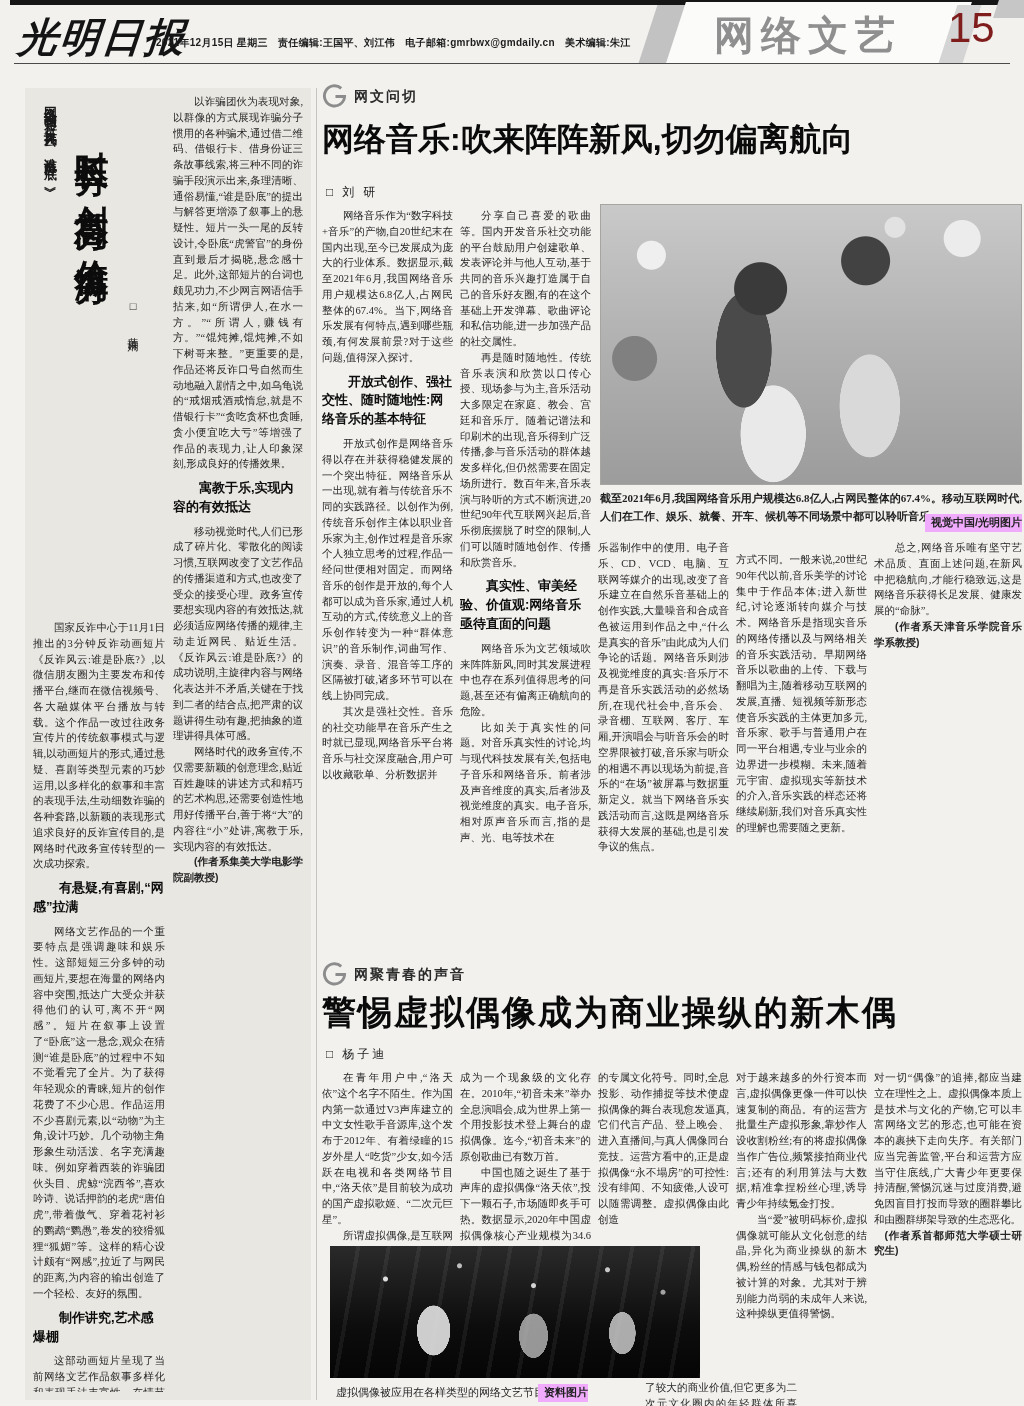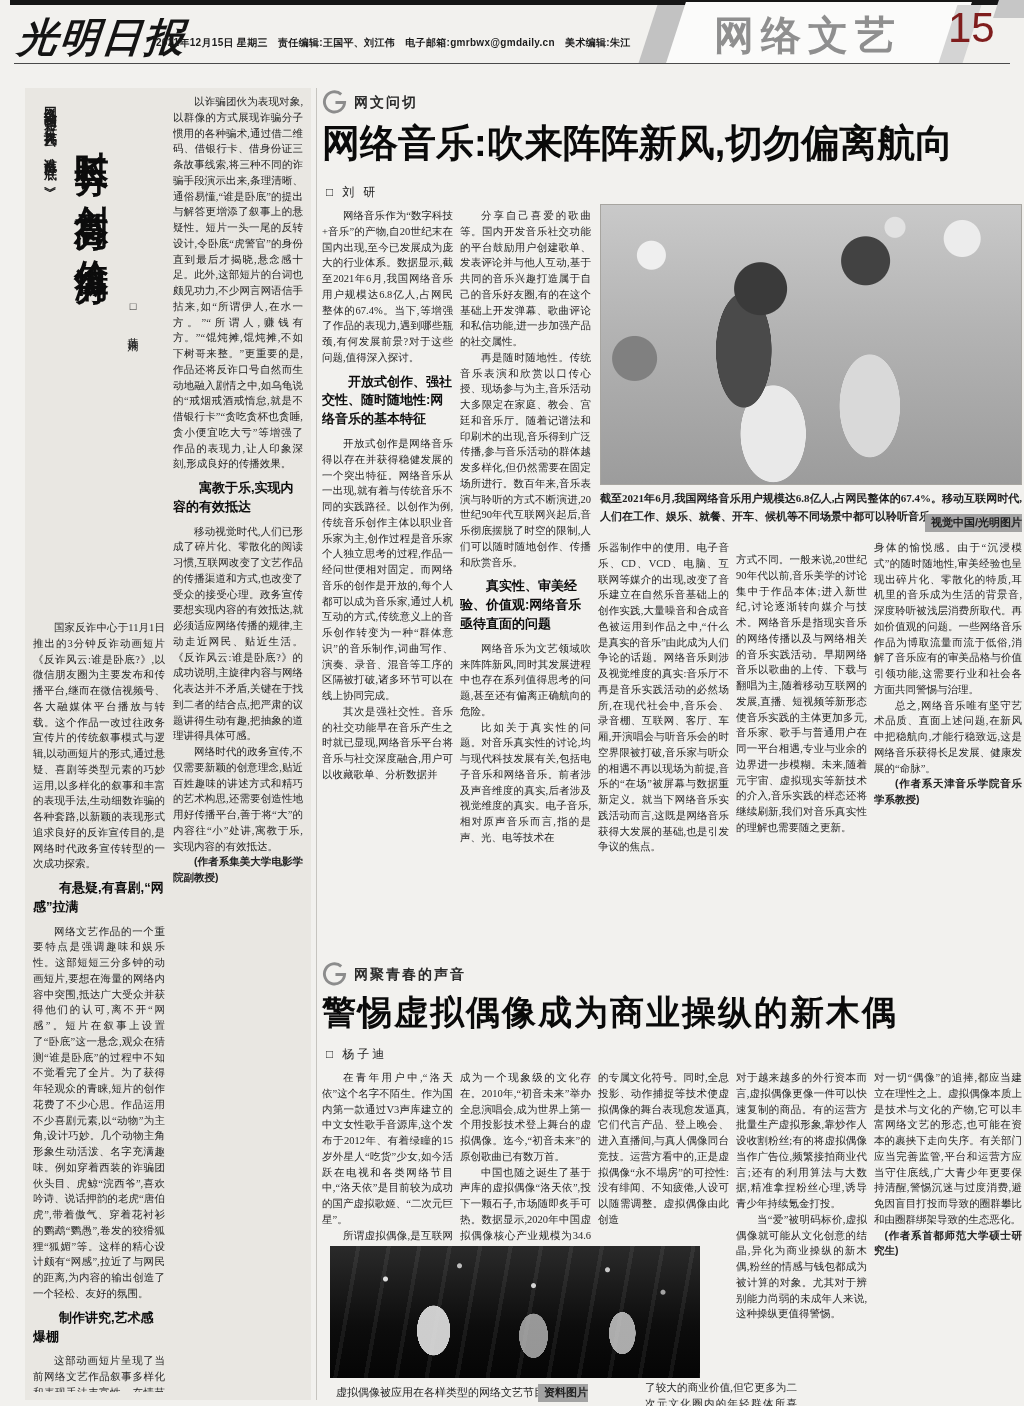--- a/index.html
+++ b/index.html
@@ -32,21 +32,21 @@
   
   .col{position:absolute;overflow:hidden;text-align:justify;font-size:10.5px;line-height:1.5;color:#262626;}
   .col p{margin:0;text-indent:2em;}
   .colsub{font-family:Liberation Sans, sans-serif;font-weight:bold;font-size:13px;line-height:1.45;
           margin:7px 0;text-indent:2em;color:#0d0d0d;text-align:left;}
   .endnote{font-weight:bold;font-family:"Liberation Sans",sans-serif;}
   
   .tag{position:absolute;display:flex;align-items:center;gap:7px;font-family:"Liberation Sans",sans-serif;
        font-weight:bold;font-size:14px;color:#2a2a2a;letter-spacing:2px;}
   .headline1{left:322px;top:118px;width:702px;font-family:"Liberation Sans",sans-serif;font-weight:900;
-             font-size:38px;color:#0a0a0a;letter-spacing:0;}
+             font-size:32px;color:#0a0a0a;letter-spacing:0;}
   .headline2{left:322px;top:990px;width:702px;font-family:"Liberation Sans",sans-serif;font-weight:900;
              font-size:34px;color:#0a0a0a;letter-spacing:2px;}
   .byline{font-size:12px;color:#1e1e1e;letter-spacing:3px;}
   
   .photo1{left:600px;top:204px;width:422px;height:281px;border:1px solid #a7a5a0;box-sizing:border-box;
     background:
       radial-gradient(circle at 12% 18%, #efefef 0 14px, rgba(0,0,0,0) 15px),
       radial-gradient(circle at 86% 12%, #ececec 0 18px, rgba(0,0,0,0) 19px),
       radial-gradient(circle at 70% 8%, #e2e2e2 0 10px, rgba(0,0,0,0) 11px),
       radial-gradient(circle at 8% 55%, #808080 0 22px, rgba(0,0,0,0) 23px),
@@ -63,21 +63,21 @@
       radial-gradient(circle at 55% 30%, rgba(255,255,255,.8) 0 2px, rgba(0,0,0,0) 3px),
       radial-gradient(circle at 75% 18%, rgba(255,255,255,.75) 0 2px, rgba(0,0,0,0) 3px),
       radial-gradient(circle at 90% 35%, rgba(255,255,255,.6) 0 2px, rgba(0,0,0,0) 3px),
       radial-gradient(ellipse 30px 45px at 28% 64%, rgba(226,226,226,.9) 0 55%, rgba(0,0,0,0) 56%),
       radial-gradient(ellipse 26px 40px at 55% 68%, rgba(198,198,198,.75) 0 55%, rgba(0,0,0,0) 56%),
       radial-gradient(ellipse 24px 38px at 79% 66%, rgba(212,212,212,.8) 0 55%, rgba(0,0,0,0) 56%),
       repeating-linear-gradient(100deg, rgba(0,0,0,0) 0 26px, rgba(255,255,255,.06) 26px 30px),
       linear-gradient(180deg,#2a2a2a 0%,#0d0d0d 60%,#050505 100%);}
   .caption{position:absolute;font-size:11px;line-height:1.6;font-weight:bold;color:#1f1f1f;text-align:justify;}
   .caption .credit{position:absolute;right:0;bottom:0;font-weight:bold;font-family:"Liberation Sans",sans-serif;
-                   background:#a3a3a3;padding-left:6px;}
+                   background:#f0abfc;padding-left:6px;}
   .gmark{width:25px;height:25px;flex:0 0 auto;}
 </style>
 </head>
 <body>
 
 <div class="page">
 
   <div class="abs topbar"></div>
   <div class="abs masthead">光明日报</div>
   <div class="abs hinfo">2021年12月15日 星期三　责任编辑:王国平、刘江伟　电子邮箱:gmrbwx@gmdaily.cn　美术编辑:朱江</div>
@@ -105,31 +105,31 @@
     <div class="col" style="left:8px;top:532px;width:132px;height:772px;">
       <p>国家反诈中心于11月1日推出的3分钟反诈动画短片《反诈风云:谁是卧底?》,以微信朋友圈为主要发布和传播平台,继而在微信视频号、各大融媒体平台播放与转载。这个作品一改过往政务宣传片的传统叙事模式与逻辑,以动画短片的形式,通过悬疑、喜剧等类型元素的巧妙运用,以多样化的叙事和丰富的表现手法,生动细数诈骗的各种套路,以新颖的表现形式追求良好的反诈宣传目的,是网络时代政务宣传转型的一次成功探索。</p>
       <div class="colsub">有悬疑,有喜剧,“网感”拉满</div>
       <p>网络文艺作品的一个重要特点是强调趣味和娱乐性。这部短短三分多钟的动画短片,要想在海量的网络内容中突围,抵达广大受众并获得他们的认可,离不开“网感”。短片在叙事上设置了“卧底”这一悬念,观众在猜测“谁是卧底”的过程中不知不觉看完了全片。为了获得年轻观众的青睐,短片的创作花费了不少心思。作品运用不少喜剧元素,以“动物”为主角,设计巧妙。几个动物主角形象生动活泼、名字充满趣味。例如穿着西装的诈骗团伙头目、虎鲸“浣西爷”,喜欢吟诗、说话押韵的老虎“唐伯虎”,带着傲气、穿着花衬衫的鹦鹉“鹦愚”,卷发的狡猾狐狸“狐媚”等。这样的精心设计颇有“网感”,拉近了与网民的距离,为内容的输出创造了一个轻松、友好的氛围。</p>
       <div class="colsub">制作讲究,艺术感爆棚</div>
       <p>这部动画短片呈现了当前网络文艺作品叙事多样化和表现手法丰富性。在情节叙事上,通过悬念的设置与反转的运用,让三分钟的短片充满张力。</p>
     </div>
   </div>
   <div class="abs sep-v"></div>
 
-  <div class="tag" style="left:322px;top:90px;">
+  <div class="tag" style="left:322px;top:84px;">
     <svg class="gmark" viewBox="0 0 26 26">
       <path d="M20 4.5 A 10.5 10.5 0 1 0 23.5 13 L 14 13" fill="none" stroke="#8c8c8c" stroke-width="3"></path>
     </svg>
     <span>网文问切</span>
   </div>
   <div class="abs headline1">网络音乐:吹来阵阵新风,切勿偏离航向</div>
   <div class="abs byline" style="left:326px;top:184px;">□ 刘 研</div>
 
   <div class="col" style="left:322px;top:208px;width:131px;height:727px;">
-    <p>网络音乐作为“数字科技+音乐”的产物,自20世纪末在国内出现,至今已发展成为庞大的行业体系。数据显示,截至2021年6月,我国网络音乐用户规模达6.8亿人,占网民整体的67.4%。当下,等增强了作品的表现力,遇到哪些瓶颈,有何发展前景?对于这些问题,值得深入探讨。</p>
+    <p>网络音乐作为“数字科技+音乐”的产物,自20世纪末在国内出现,至今已发展成为庞大的行业体系。数据显示,截至2021年6月,我国网络音乐用户规模达6.8亿人,占网民整体的67.4%。当下,网络音乐发展有何特点,遇到哪些瓶颈,有何发展前景?对于这些问题,值得深入探讨。</p>
     <div class="colsub">开放式创作、强社交性、随时随地性:网络音乐的基本特征</div>
     <p>开放式创作是网络音乐得以存在并获得稳健发展的一个突出特征。网络音乐从一出现,就有着与传统音乐不同的实践路径。以创作为例,传统音乐创作主体以职业音乐家为主,创作过程是音乐家个人独立思考的过程,作品一经问世便相对固定。而网络音乐的创作是开放的,每个人都可以成为音乐家,通过人机互动的方式,传统意义上的音乐创作转变为一种“群体意识”的音乐制作,词曲写作、演奏、录音、混音等工序的区隔被打破,诸多环节可以在线上协同完成。</p>
     <p>其次是强社交性。音乐的社交功能早在音乐产生之时就已显现,网络音乐平台将音乐与社交深度融合,用户可以收藏歌单、分析数据并</p>
   </div>
   <div class="col" style="left:460px;top:208px;width:131px;height:727px;">
     <p>分享自己喜爱的歌曲等。国内开发音乐社交功能的平台鼓励用户创建歌单、发表评论并与他人互动,基于共同的音乐兴趣打造属于自己的音乐好友圈,有的在这个基础上开发弹幕、歌曲评论和私信功能,进一步加强产品的社交属性。</p>
     <p>再是随时随地性。传统音乐表演和欣赏以口传心授、现场参与为主,音乐活动大多限定在家庭、教会、宫廷和音乐厅。随着记谱法和印刷术的出现,音乐得到广泛传播,参与音乐活动的群体越发多样化,但仍然需要在固定场所进行。数百年来,音乐表演与聆听的方式不断演进,20世纪90年代互联网兴起后,音乐彻底摆脱了时空的限制,人们可以随时随地创作、传播和欣赏音乐。</p>
     <div class="colsub">真实性、审美经验、价值观:网络音乐亟待直面的问题</div>
     <p>网络音乐为文艺领域吹来阵阵新风,同时其发展进程中也存在系列值得思考的问题,甚至还有偏离正确航向的危险。</p>
     <p>比如关于真实性的问题。对音乐真实性的讨论,均与现代科技发展有关,包括电子音乐和网络音乐。前者涉及声音维度的真实,后者涉及视觉维度的真实。电子音乐,相对原声音乐而言,指的是声、光、电等技术在</p>
@@ -141,21 +141,20 @@
     <span class="credit">视觉中国/光明图片</span>
   </div>
 
   <div class="col" style="left:598px;top:540px;width:131px;height:396px;">
     <p style="text-indent:0;">乐器制作中的使用。电子音乐、CD、VCD、电脑、互联网等媒介的出现,改变了音乐建立在自然乐音基础上的创作实践,大量噪音和合成音色被运用到作品之中,“什么是真实的音乐”由此成为人们争论的话题。网络音乐则涉及视觉维度的真实:音乐厅不再是音乐实践活动的必然场所,在现代社会中,音乐会、录音棚、互联网、客厅、车厢,开演唱会与听音乐会的时空界限被打破,音乐家与听众的相遇不再以现场为前提,音乐的“在场”被屏幕与数据重新定义。就当下网络音乐实践活动而言,这既是网络音乐获得大发展的基础,也是引发争议的焦点。</p>
   </div>
   <div class="col" style="left:736px;top:540px;width:131px;height:396px;">
     <p style="text-indent:0;margin-top:12px;">方式不同。一般来说,20世纪90年代以前,音乐美学的讨论集中于作品本体;进入新世纪,讨论逐渐转向媒介与技术。网络音乐是指现实音乐的网络传播以及与网络相关的音乐实践活动。早期网络音乐以歌曲的上传、下载与翻唱为主,随着移动互联网的发展,直播、短视频等新形态使音乐实践的主体更加多元,音乐家、歌手与普通用户在同一平台相遇,专业与业余的边界进一步模糊。未来,随着元宇宙、虚拟现实等新技术的介入,音乐实践的样态还将继续刷新,我们对音乐真实性的理解也需要随之更新。</p>
   </div>
   <div class="col" style="left:874px;top:540px;width:148px;height:396px;">
-    <p style="text-indent:0;">身体的愉悦感。由于“沉浸模式”的随时随地性,审美经验也呈现出碎片化、零散化的特质,耳机里的音乐成为生活的背景音,深度聆听被浅层消费所取代。再如价值观的问题。一些网络音乐作品为博取流量而流于低俗,消解了音乐应有的审美品格与价值引领功能,这需要行业和社会各方面共同警惕与治理。</p>
     <p>总之,网络音乐唯有坚守艺术品质、直面上述问题,在新风中把稳航向,才能行稳致远,这是网络音乐获得长足发展、健康发展的“命脉”。</p>
     <p class="endnote" style="text-indent:2em;">(作者系天津音乐学院音乐学系教授)</p>
   </div>
 
   <div class="tag" style="left:322px;top:962px;">
     <svg class="gmark" viewBox="0 0 26 26">
       <path d="M20 4.5 A 10.5 10.5 0 1 0 23.5 13 L 14 13" fill="none" stroke="#8c8c8c" stroke-width="3"></path>
     </svg>
     <span>网聚青春的声音</span>
   </div>

